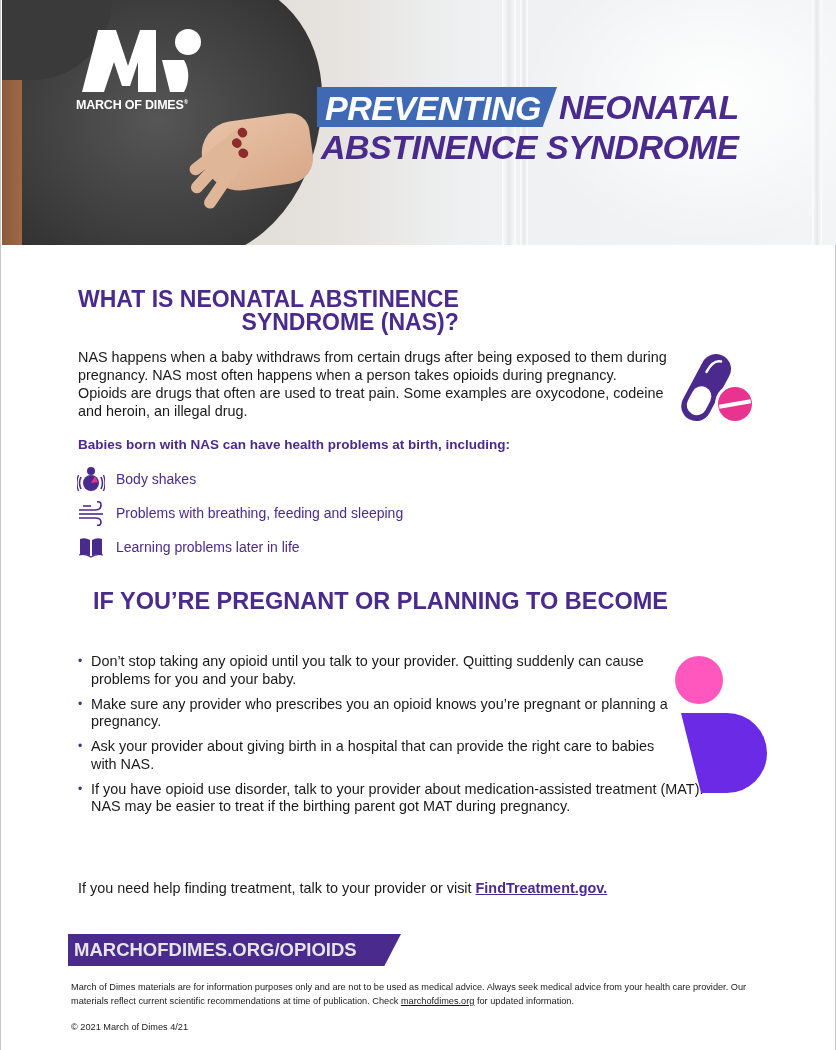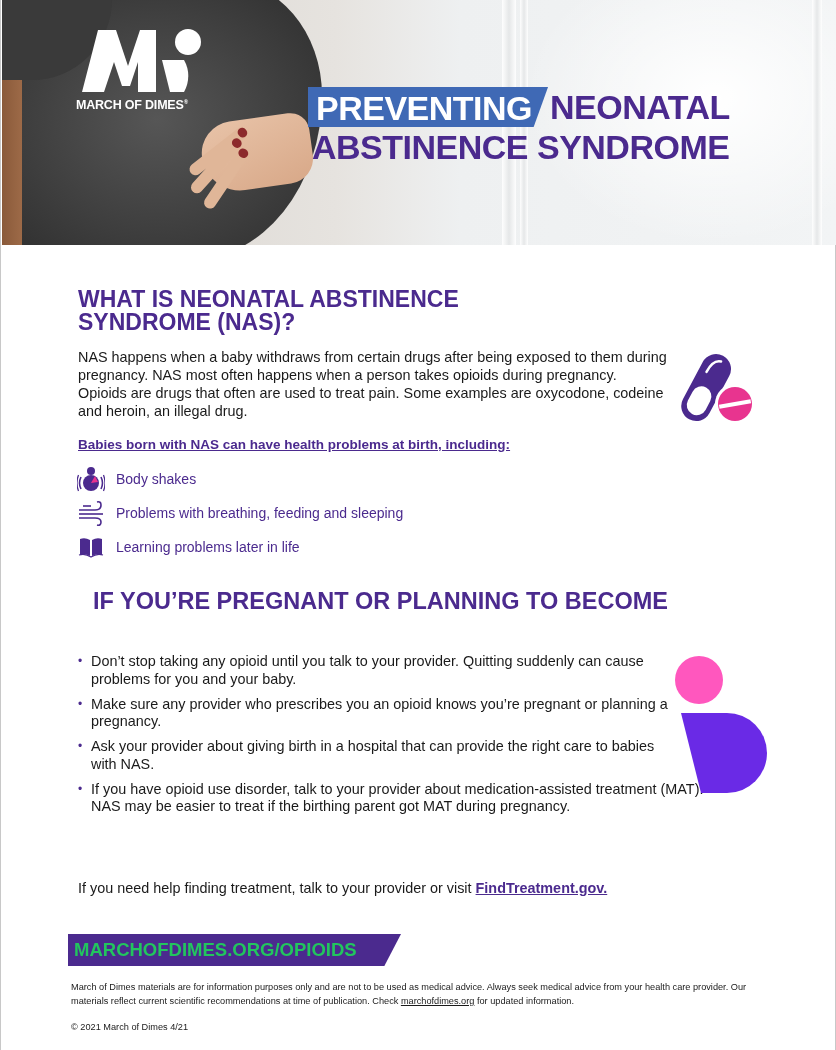--- a/index.html
+++ b/index.html
@@ -15,49 +15,49 @@
   .hero .skin-l { position: absolute; left: 0; top: 0; width: 40px; height: 245px; background: linear-gradient(90deg,#8a5a3a,#b07a55); }
   .hero .torso { position: absolute; left: 20px; top: -20px; width: 300px; height: 280px; background: radial-gradient(ellipse at 45% 50%, #565656 0%, #3f3f3f 55%, #2c2c2c 100%); border-radius: 0 120px 160px 0 / 0 140px 200px 0; }
   .hero .shoulder { position: absolute; left: 0; top: -10px; width: 110px; height: 90px; background: #3a3a3a; border-radius: 0 0 80px 0; }
   .hero .hand { position: absolute; left: 200px; top: 118px; width: 110px; height: 70px; background: linear-gradient(160deg,#e8c3a8,#d8a888); border-radius: 50px 30px 40px 60px; transform: rotate(-8deg); }
   .hero .finger { position: absolute; width: 70px; height: 12px; background: #e0b698; border-radius: 8px; }
   .hero .nail { position: absolute; right: 0; top: 1px; width: 9px; height: 10px; background: #8c2a2c; border-radius: 5px; }
 
   .logo { position: absolute; left: 74px; top: 26px; width: 140px; height: 90px; }
   .logo-text { position: absolute; left: 74px; top: 98px; color: #fff; font-weight: 900; font-size: 12.5px; letter-spacing: -0.2px; font-family: "Liberation Sans", sans-serif; }
 
-  .title-wrap { position: absolute; left: 306px; top: 86px; }
+  .title-wrap { position: absolute; left: 315px; top: 86px; font-style: italic; }
   .title-line1 { display: flex; align-items: center; height: 42px; }
   .title-hl { background: #3f69b5; color: #fff; font-weight: 900; font-size: 34px; padding: 0 16px 0 8px; height: 40px; line-height: 42px; letter-spacing: -0.5px;
     clip-path: polygon(0 0, 100% 0, 94% 100%, 0 100%); }
   .title-purple { color: #4b2a8e; font-weight: 900; font-size: 34px; letter-spacing: -0.5px; line-height: 42px; }
   .title-line2 { color: #4b2a8e; font-weight: 900; font-size: 34px; letter-spacing: -0.5px; line-height: 38px; margin-left: 4px; }
 
   
-  .h2 { position: absolute; color: #4b2a8e; font-weight: 900; font-size: 23px; line-height: 23px; letter-spacing: 0px; text-transform: uppercase; }
+  .h2 { position: absolute; color: #4b2a8e; font-weight: 900; font-size: 23px; line-height: 23px; letter-spacing: 0px; text-transform: uppercase; text-align: right; }
   .body-p { position: absolute; font-size: 14.4px; line-height: 18px; color: #1a1a1a; }
-  .sub-bold { position: absolute; left: 77px; top: 437px; color: #4b2a8e; font-weight: 700; font-size: 13.5px; text-decoration: underline; }
+  .sub-bold { position: absolute; left: 77px; top: 437px; color: #4b2a8e; font-weight: 700; font-size: 13.5px; }
   .icon-list { position: absolute; left: 76px; top: 462px; }
   .icon-row { display: flex; align-items: center; height: 34px; }
   .icon-row .ic { width: 30px; height: 26px; display: flex; align-items: center; justify-content: flex-start; }
   .icon-row .lbl { margin-left: 9px; color: #4b2a8e; font-size: 14px; }
 
   .pill-icon { position: absolute; left: 676px; top: 352px; width: 80px; height: 76px; }
 
   
   .bullets { position: absolute; left: 77px; top: 653px; width: 650px; list-style: none; }
   .bullets li { position: relative; padding-left: 13px; font-size: 14.4px; line-height: 17.5px; margin-bottom: 7.5px; color: #1a1a1a; }
   .bullets li::before { content: "•"; position: absolute; left: 0; top: 0; color: #4b2a8e; font-size: 12px; }
   .help-line { position: absolute; left: 77px; top: 880px; font-size: 14.4px; color: #1a1a1a; }
   .help-line a { color: #4b2a8e; font-weight: 700; text-decoration: underline; }
 
   .person-icon { position: absolute; left: 672px; top: 655px; width: 100px; height: 140px; }
 
   
-  .url-banner { position: absolute; left: 67px; top: 934px; width: 333px; height: 32px; background: #4b2a8e; color: #22c55e; font-weight: 900; font-size: 18.5px; line-height: 32px; padding-left: 6px;
+  .url-banner { position: absolute; left: 67px; top: 934px; width: 333px; height: 32px; background: #4b2a8e; color: #e5e5e5; font-weight: 900; font-size: 18.5px; line-height: 32px; padding-left: 6px;
     clip-path: polygon(0 0, 100% 0, 95% 100%, 0 100%); letter-spacing: 0px; }
   .disclaimer { position: absolute; left: 70px; top: 980px; width: 700px; font-size: 9.2px; line-height: 14px; color: #1a1a1a; }
   .disclaimer a { color: #1a1a1a; text-decoration: underline; }
   .copyright { position: absolute; left: 70px; top: 1022px; font-size: 9.2px; color: #1a1a1a; }
 </style>
 </head>
 <body>
 
 <div class="page">
 

